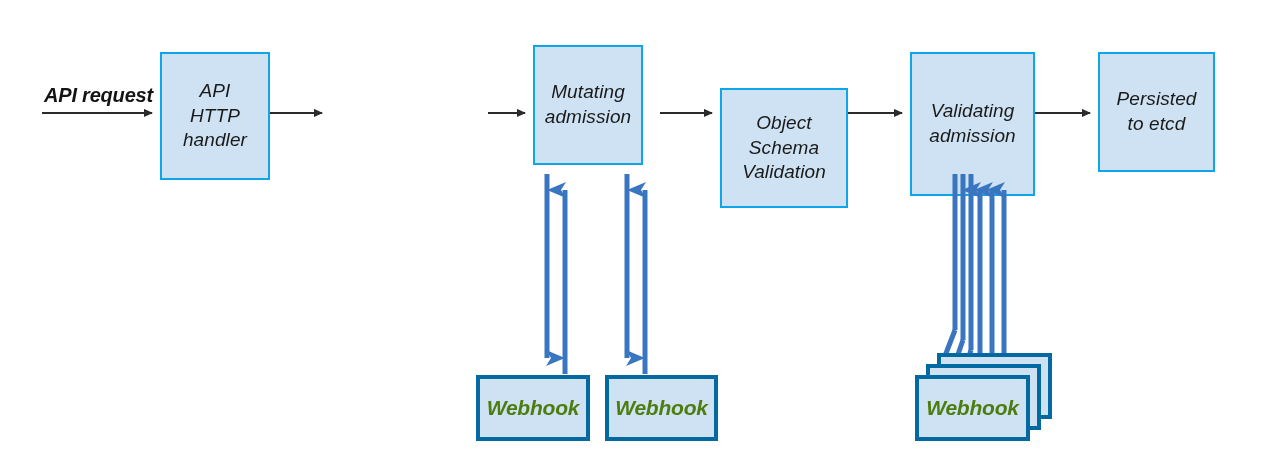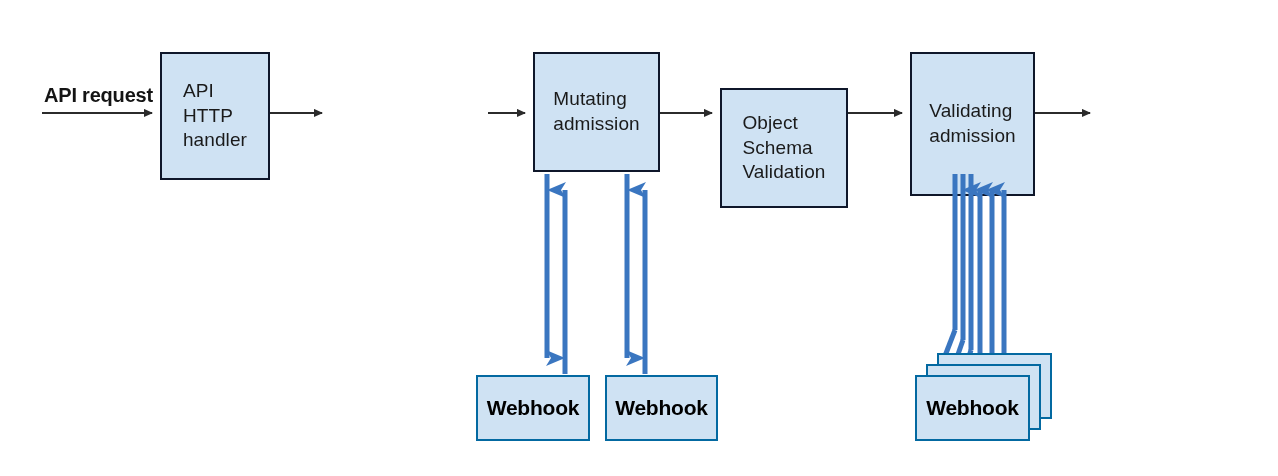--- a/index.html
+++ b/index.html
@@ -9,46 +9,47 @@
   }
   body {
     font-family: "Liberation Sans", sans-serif;
   }
   #canvas {
     position: relative;
     width: 1278px;
     height: 476px;
     background: #ffffff;
     overflow: hidden;
+    font-style: italic;
   }
   .stage-box {
     position: absolute;
     box-sizing: border-box;
     background: #cfe2f3;
-    border: 2px solid #0f172a;
+    border: 2px solid #0ea5e9;
     display: flex;
     align-items: center;
     justify-content: center;
-    text-align: left;
+    text-align: center;
     color: #1a1a1a;
     font-size: 19px;
     line-height: 1.30;
     letter-spacing: 0.1px;
     white-space: pre-line;
   }
   .webhook-box {
     position: absolute;
     box-sizing: border-box;
     background: #cfe2f3;
-    border: 2px solid #0369a1;
+    border: 4px solid #0369a1;
     display: flex;
     align-items: center;
     justify-content: center;
     text-align: center;
-    color: #000000;
+    color: #4d7c0f;
     font-size: 21px;
     font-weight: bold;
     letter-spacing: -0.2px;
   }
   .api-label {
     position: absolute;
     font-size: 20px;
     font-weight: bold;
     color: #141414;
     letter-spacing: -0.2px;
@@ -70,36 +71,40 @@
 
   <div class="api-label" style="left:44px; top:84px;">API request</div>
 
   <div class="stage-box" style="left:160px; top:52px; width:110px; height:128px;">
     <span>API
 HTTP
 handler</span>
   </div>
 
 
-  <div class="stage-box" style="left:533px; top:52px; width:127px; height:120px;">
+  <div class="stage-box" style="left:533px; top:45px; width:110px; height:120px;">
     <span>Mutating
 admission</span>
   </div>
 
   <div class="stage-box" style="left:720px; top:52px; width:128px; height:120px;margin-top:36px;">
     <span>Object
 Schema
 Validation</span>
   </div>
 
   <div class="stage-box" style="left:910px; top:52px; width:125px; height:144px;">
     <span>Validating
 admission</span>
   </div>
 
+  <div class="stage-box" style="left:1098px; top:52px; width:117px; height:120px;">
+    <span>Persisted
+to etcd</span>
+  </div>
 
   <div class="webhook-box" style="left:476px; top:375px; width:114px; height:66px;">
     <span>Webhook</span>
   </div>
 
   <div class="webhook-box" style="left:605px; top:375px; width:113px; height:66px;">
     <span>Webhook</span>
   </div>
 
   <div class="webhook-box" style="left:937px; top:353px; width:115px; height:66px; z-index:1;"></div>

